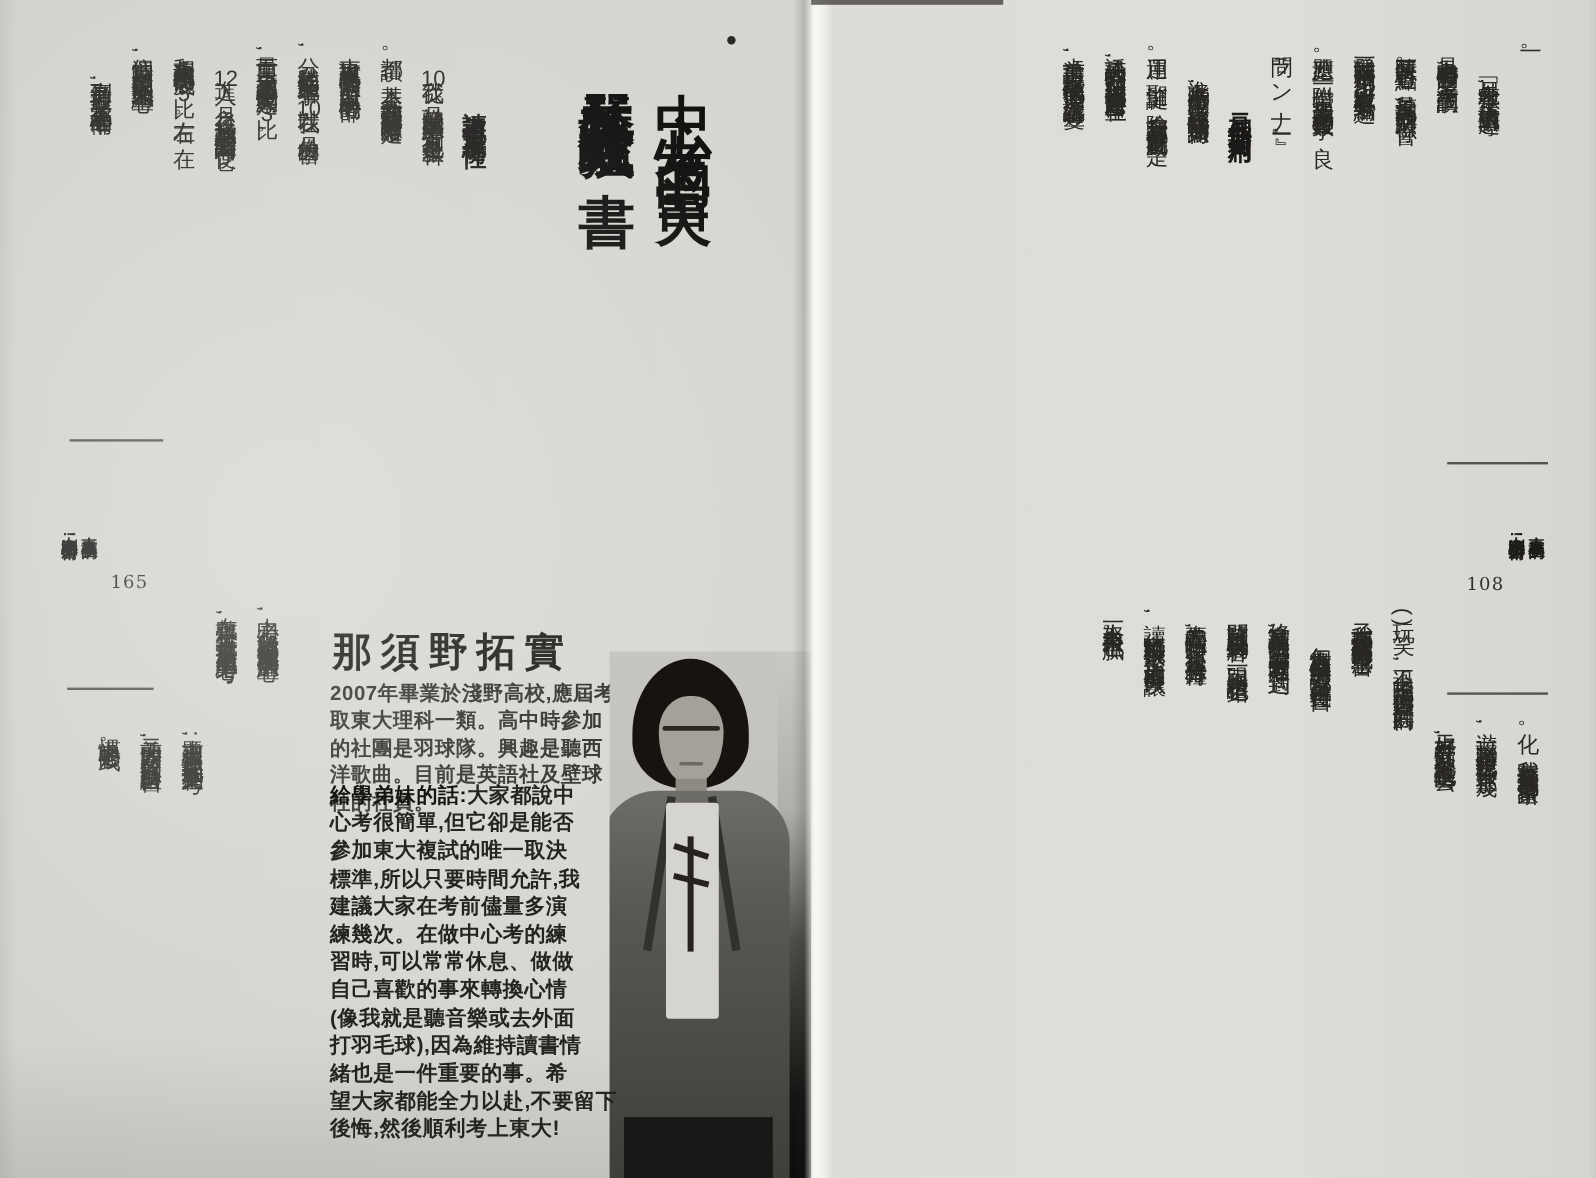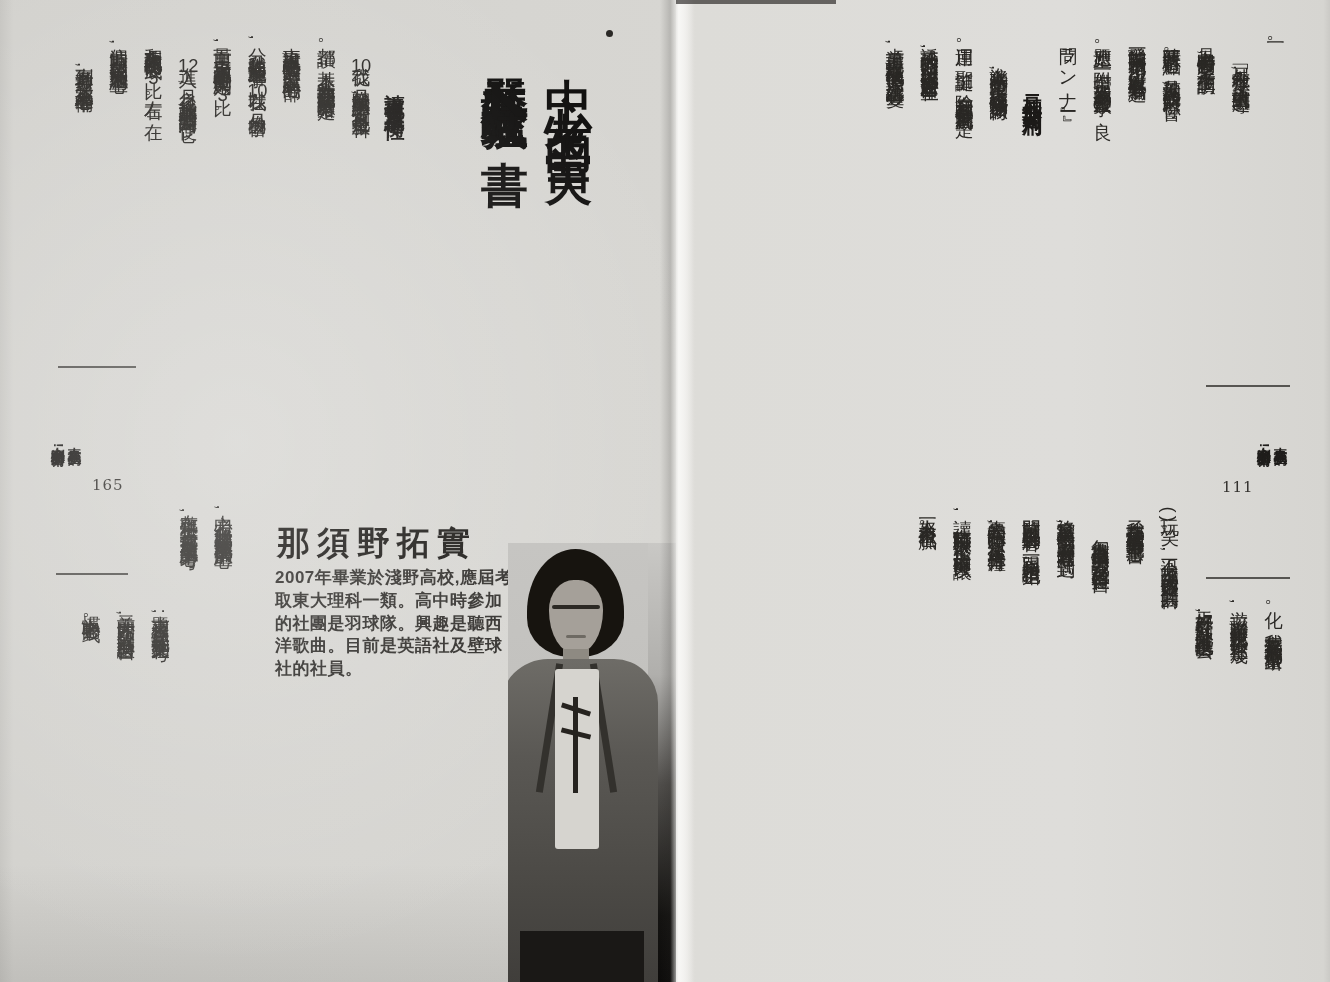--- a/index.html
+++ b/index.html
@@ -116,20 +116,24 @@
     </div>
 
     <div class="v body-v" style="top:601px;right:499px;">
       <div class="col">古題來練習;至於理化和英文則在考</div>
       <div class="col">前二天才開始,目的只在於讓自己習</div>
       <div class="col">慣中心考的形式。</div>
     </div>
 
     <div id="profile-name">那須野拓實</div>
     <div id="profile-bio">2007年畢業於淺野高校,應屆考取東大理科一類。高中時參加的社團是羽球隊。興趣是聽西洋歌曲。目前是英語社及壁球社的社員。</div>
+    <div id="profile-msg">
+      <div class="msg-float"></div>
+      <span class="lead">給學弟妹的話:</span><span>大家都說中心考很簡單,但它卻是能否參加東大複試的唯一取決標準,所以只要時間允許,我建議大家在考前儘量多演練幾次。在做中心考的練習時,可以常常休息、做做自己喜歡的事來轉換心情(像我就是聽音樂或去外面打羽毛球),因為維持讀書情緒也是一件重要的事。希望大家都能全力以赴,不要留下後悔,然後順利考上東大!</span>
+    </div>
 
     <div id="photo">
       <div class="rband"></div>
       <div class="hair"></div>
       <div class="face"></div>
       <div class="glasses"></div>
       <div class="mouth"></div>
       <div class="neck"></div>
       <div class="jacket"></div>
       <div class="lapel-l"></div>
@@ -159,21 +163,21 @@
       <div class="col">誘惑最大的時期,所以我覺得倒不必硬逼自己坐在</div>
       <div class="col">桌前讀書,最好能痛快玩他個幾天,讓生活有些變</div>
     </div>
 
     <div class="rule" style="left:530px;top:385px;width:84px;"></div>
 
     <div class="v sidebar" style="top:436px;right:42px;">
       <div class="col">東大在校生的</div>
       <div class="col">中心測驗必勝術!</div>
     </div>
-    <div class="folio" style="left:546px;top:478px;">111</div>
+    <div class="folio" style="left:546px;top:478px;">108</div>
 
     <div class="rule" style="left:530px;top:577px;width:84px;"></div>
 
     <div class="v body-v" style="top:505px;right:40px;">
       <div class="col pt92">化。我家每年在元旦假期都會舉家出</div>
       <div class="col pt92">遊,聯考那一年我也照樣跟去,在那幾</div>
       <div class="col pt92">天好好舒展筋骨,此外聖誕夜也跑出去</div>
       <div class="col">玩(笑)。不過,除了那幾天國定假日,其餘的日</div>
       <div class="col">子我都在學校或補習班的自修室乖乖念書。</div>
       <div class="col ind">每個人有自己習慣的讀書方式,我自己覺得在自</div>

